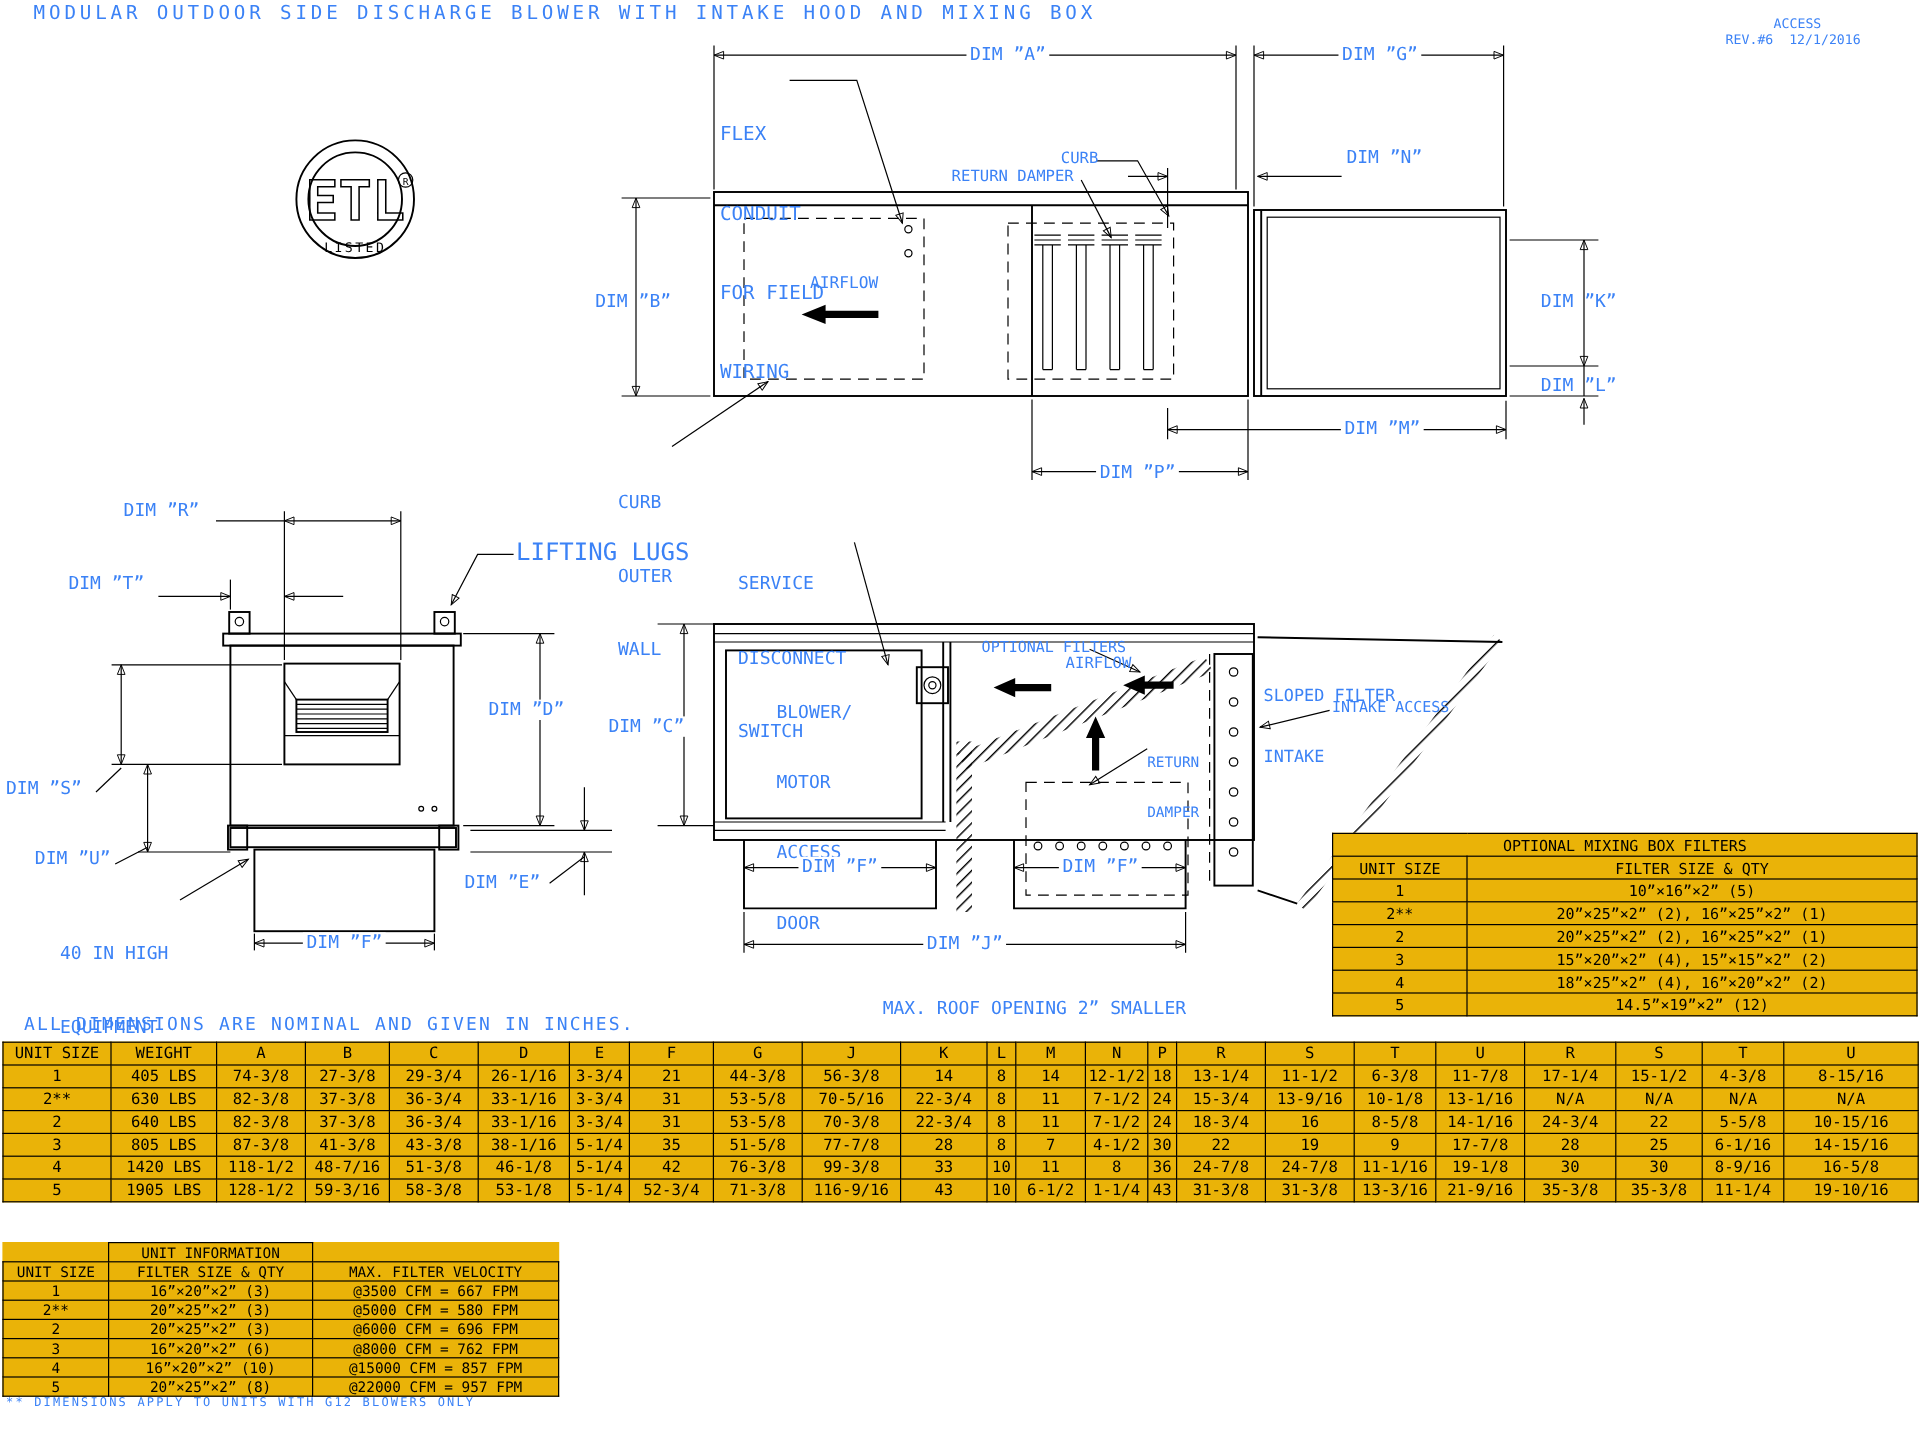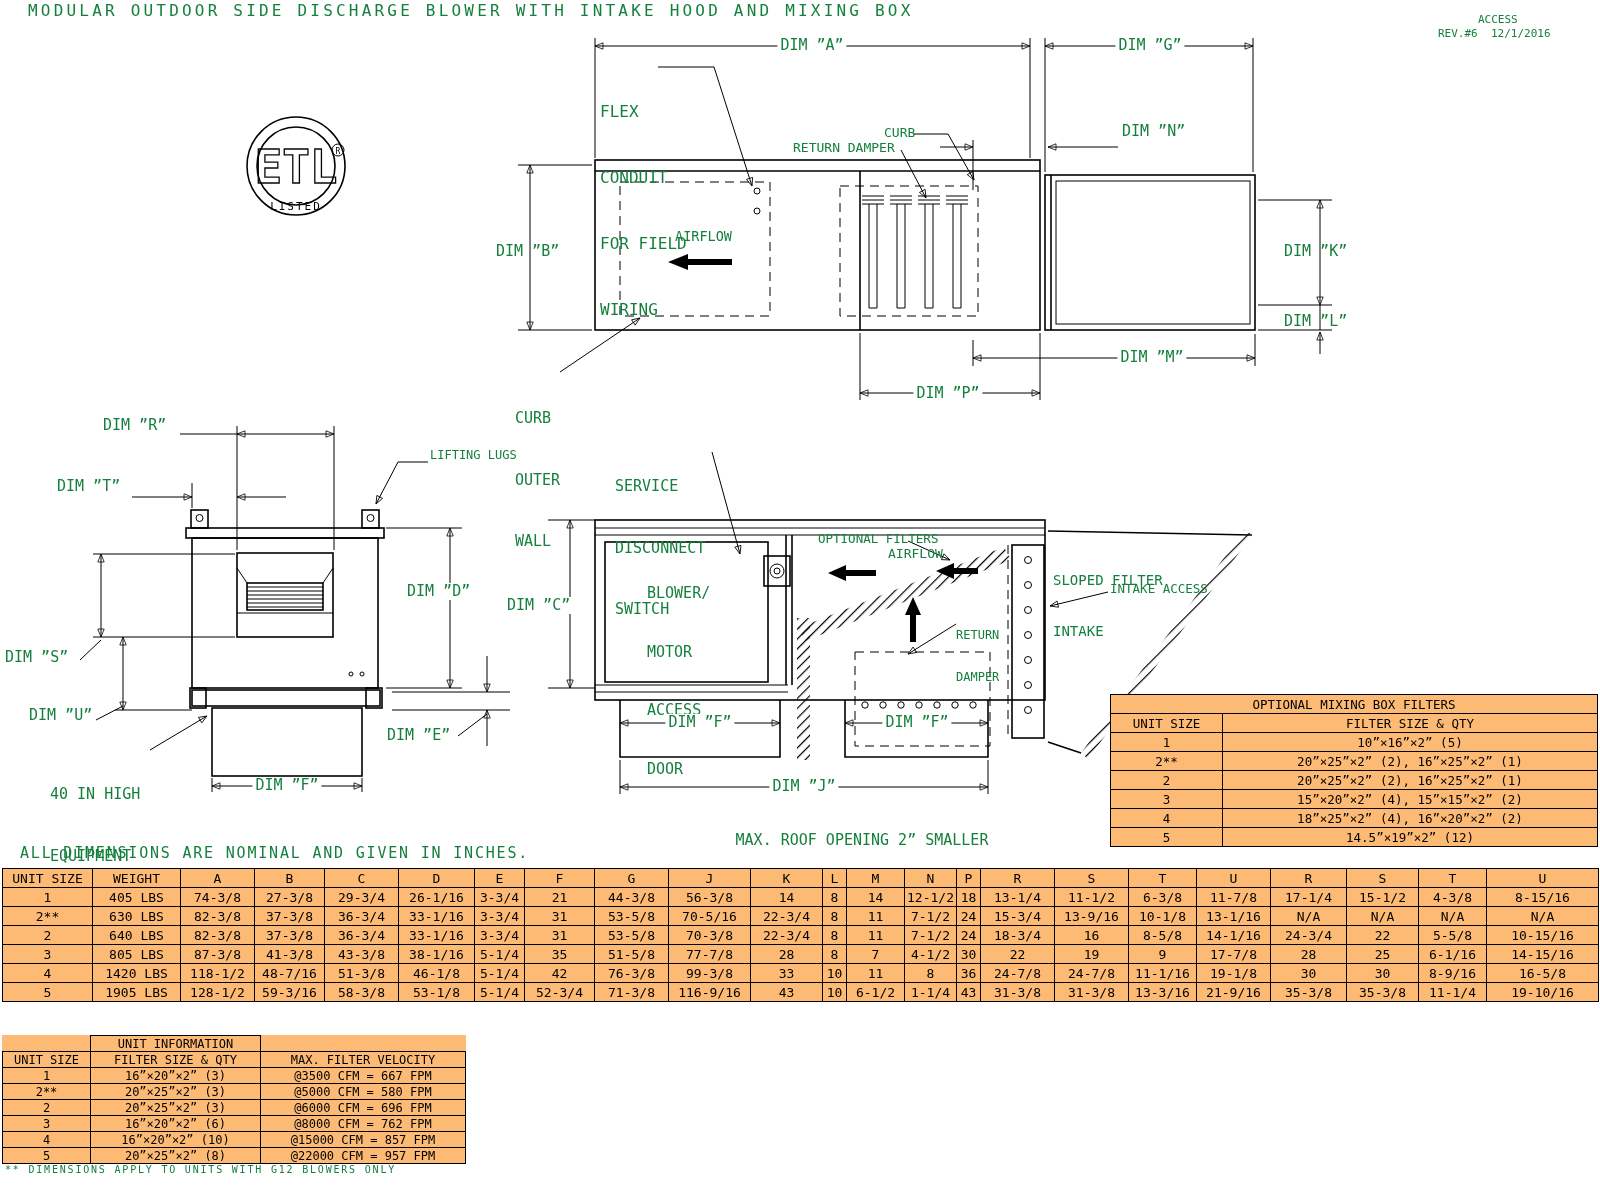--- a/index.html
+++ b/index.html
@@ -3,25 +3,25 @@
 <meta charset="utf-8">
 <style>
   html,body{margin:0;padding:0;background:#fff;}
   body{width:1600px;height:1203px;position:relative;overflow:hidden;
        font-family:"DejaVu Sans Mono","Liberation Mono",monospace;color:#000;}
   svg.draw{position:absolute;left:0;top:0;}
   svg.draw line, svg.draw path, svg.draw rect, svg.draw circle, svg.draw polyline{stroke:#000;fill:none;}
   .obj{stroke-width:1.6;}
   .thin{stroke-width:1;}
   .dash{stroke-dasharray:9 6;}
-  .lbl{position:absolute;white-space:pre;color:#15803d;line-height:1.15;}
+  .lbl{position:absolute;white-space:pre;color:#3b82f6;line-height:1.15;}
   .dim{font-size:15px;}
   .bg{background:#fff;padding:0 3px;}
   .ctr{transform:translateX(-50%);}
-  .tbl{position:absolute;border-collapse:collapse;table-layout:fixed;background:#fdba74;}
+  .tbl{position:absolute;border-collapse:collapse;table-layout:fixed;background:#eab308;}
   .tbl th,.tbl td{border:1px solid #000;text-align:center;padding:0;font-weight:normal;
       white-space:nowrap;overflow:hidden;font-family:"DejaVu Sans Mono","Liberation Mono",monospace;}
   .tbl th.blank{border:none;}
   .dims-tbl{left:2px;top:868px;width:1596px;font-size:13px;}
   .dims-tbl th,.dims-tbl td{height:18px;}
   .filters-tbl{left:1110px;top:694px;width:487px;font-size:12.5px;}
   .filters-tbl th,.filters-tbl td{height:18px;}
   .info-tbl{left:2px;top:1035px;width:463px;font-size:12px;}
   .info-tbl th,.info-tbl td{height:15px;}
 </style>
@@ -235,21 +235,21 @@
     <line class="thin" x1="620" y1="760" x2="620" y2="794"></line>
     <line class="thin" x1="988" y1="760" x2="988" y2="794"></line>
     <line class="thin" x1="620" y1="787" x2="988" y2="787" marker-start="url(#arr)" marker-end="url(#arr)"></line>
   </g>
 </svg>
 
 <div class="lbl" style="left:28px;top:2px;font-size:16px;letter-spacing:3.2px">MODULAR OUTDOOR SIDE DISCHARGE BLOWER WITH INTAKE HOOD AND MIXING BOX</div>
 <div class="lbl" style="left:1478px;top:14px;font-size:11px">ACCESS</div>
 <div class="lbl" style="left:1438px;top:28px;font-size:11px">REV.#6  12/1/2016</div>
 
-<div class="lbl dim bg ctr" style="left:812px;top:37px">DIM ”A”</div>
+<div class="lbl dim bg ctr" style="left:840px;top:37px">DIM ”A”</div>
 <div class="lbl dim bg ctr" style="left:1150px;top:37px">DIM ”G”</div>
 <div class="lbl dim" style="left:1122px;top:123px">DIM ”N”</div>
 <div class="lbl dim" style="left:496px;top:243px">DIM ”B”</div>
 <div class="lbl dim" style="left:1284px;top:243px">DIM ”K”</div>
 <div class="lbl dim" style="left:1284px;top:313px">DIM ”L”</div>
 <div class="lbl dim bg ctr" style="left:1152px;top:349px">DIM ”M”</div>
 <div class="lbl dim bg ctr" style="left:948px;top:385px">DIM ”P”</div>
 <div class="lbl" style="left:600px;top:57px;font-size:16px;line-height:22px">
   <div>FLEX</div>
   <div>CONDUIT</div>
@@ -260,21 +260,21 @@
 <div class="lbl" style="left:793px;top:141px;font-size:13px">RETURN DAMPER</div>
 <div class="lbl" style="left:675px;top:229px;font-size:13.5px">AIRFLOW</div>
 <div class="lbl" style="left:515px;top:367px;font-size:15px;line-height:20.5px">
   <div>CURB</div>
   <div>OUTER</div>
   <div>WALL</div>
 </div>
 
 <div class="lbl dim" style="left:103px;top:417px">DIM ”R”</div>
 <div class="lbl dim" style="left:57px;top:478px">DIM ”T”</div>
-<div class="lbl" style="left:430px;top:449px;font-size:12px">LIFTING LUGS</div>
+<div class="lbl" style="left:430px;top:449px;font-size:20px">LIFTING LUGS</div>
 <div class="lbl dim bg" style="left:404px;top:583px">DIM ”D”</div>
 <div class="lbl dim" style="left:5px;top:649px">DIM ”S”</div>
 <div class="lbl dim" style="left:29px;top:707px">DIM ”U”</div>
 <div class="lbl dim" style="left:387px;top:727px">DIM ”E”</div>
 <div class="lbl dim bg ctr" style="left:287px;top:777px">DIM ”F”</div>
 <div class="lbl" style="left:50px;top:743px;font-size:15px;line-height:20.5px">
   <div>40 IN HIGH</div>
   <div>EQUIPMENT</div>
   <div>CURB</div>
 </div>

